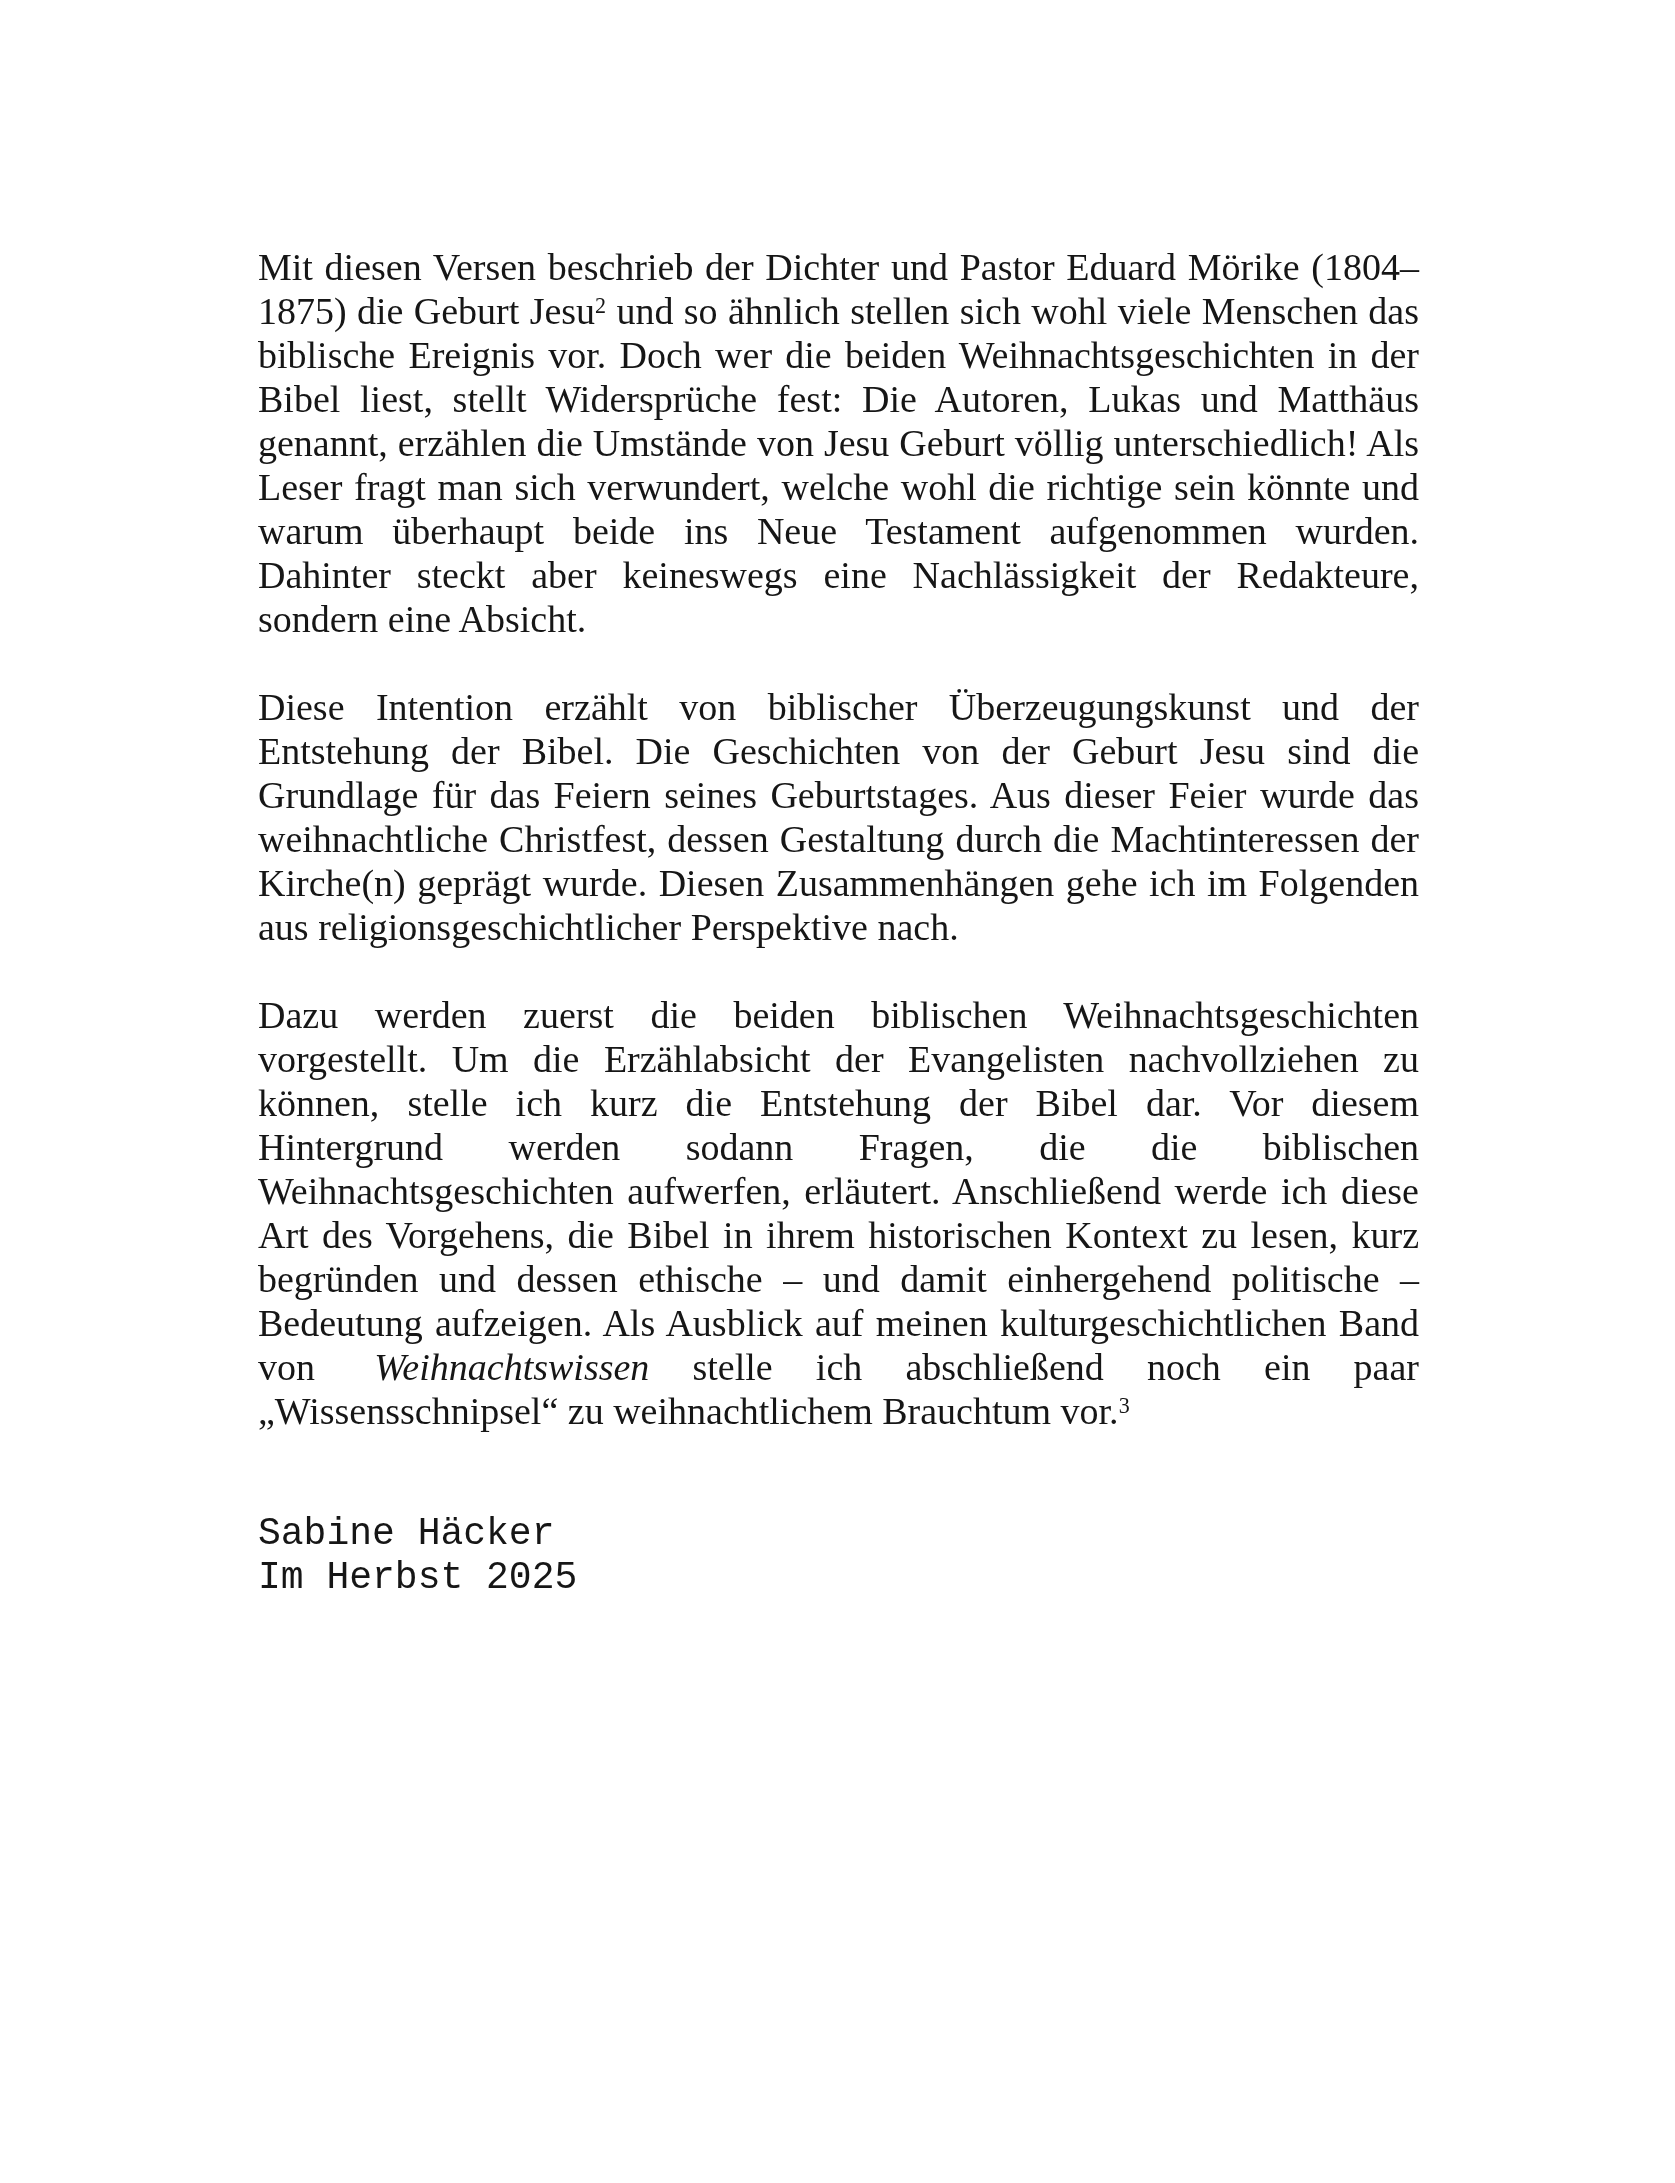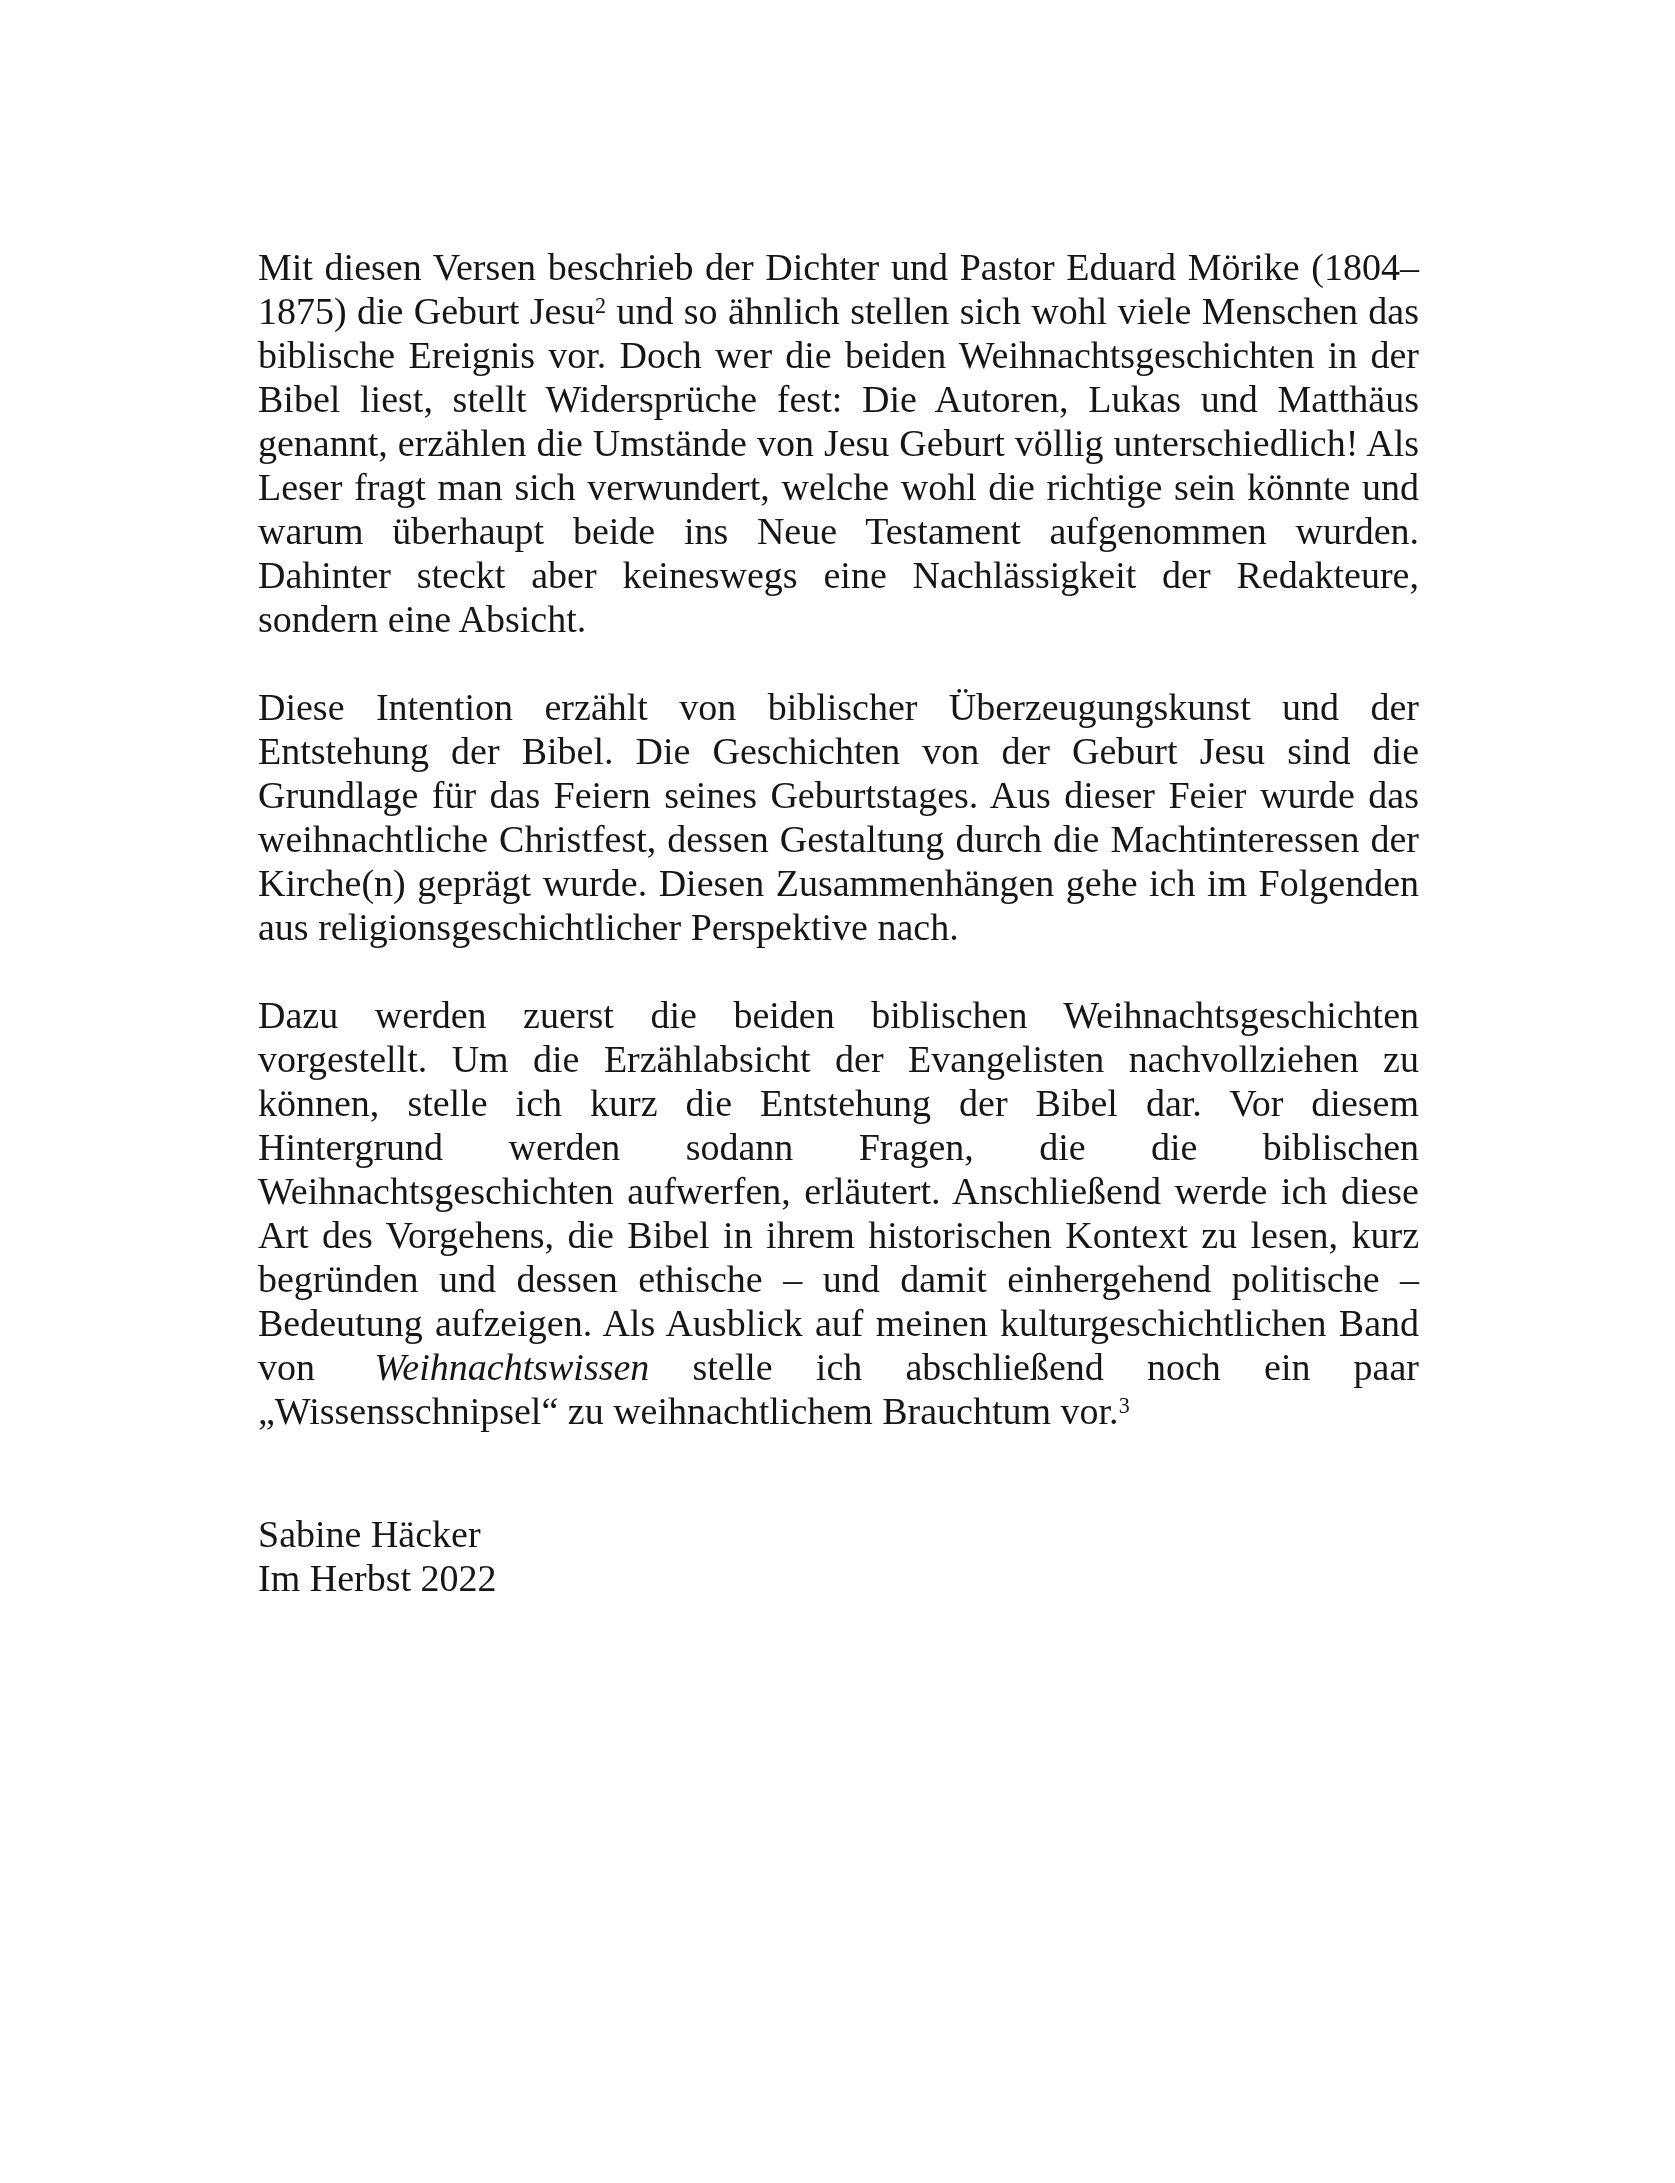--- a/index.html
+++ b/index.html
@@ -37,20 +37,21 @@
     position: relative;
     top: -0.48em;
   }
   .book-title {
     font-style: italic;
     margin-left: 16px;
   }
   .signature {
     margin-top: 79px;
     text-align: left;
+    font-family: Liberation Mono, monospace;
   }
   .sig-line {
     margin: 0;
     text-align: left;
   }
 </style>
 </head>
 <body>
 
 <div class="page">
@@ -58,19 +59,19 @@
   <main class="text-block">
 
     <p class="para"><span>Mit diesen Versen beschrieb der Dichter und Pastor Eduard Mörike (1804–1875) die Geburt Jesu</span><sup class="fnref">2</sup><span> und so ähnlich stellen sich wohl viele Menschen das biblische Ereignis vor. Doch wer die beiden Weihnachtsgeschichten in der Bibel liest, stellt Widersprüche fest: Die Autoren, Lukas und Matthäus genannt, erzählen die Umstände von Jesu Geburt völlig unterschiedlich! Als Leser fragt man sich verwundert, welche wohl die richtige sein könnte und warum überhaupt beide ins Neue Testament aufgenommen wurden. Dahinter steckt aber keineswegs eine Nachlässigkeit der Redakteure, sondern eine Absicht.</span></p>
 
     <p class="para"><span>Diese Intention erzählt von biblischer Überzeugungskunst und der Entstehung der Bibel. Die Geschichten von der Geburt Jesu sind die Grundlage für das Feiern seines Geburtstages. Aus dieser Feier wurde das weihnachtliche Christfest, dessen Gestaltung durch die Machtinteressen der Kirche(n) geprägt wurde. Diesen Zusammenhängen gehe ich im Folgenden aus religionsgeschichtlicher Perspektive nach.</span></p>
 
     <p class="para"><span>Dazu werden zuerst die beiden biblischen Weihnachtsgeschichten vorgestellt. Um die Erzählabsicht der Evangelisten nachvollziehen zu können, stelle ich kurz die Entstehung der Bibel dar. Vor diesem Hintergrund werden sodann Fragen, die die biblischen Weihnachtsgeschichten aufwerfen, erläutert. Anschließend werde ich diese Art des Vorgehens, die Bibel in ihrem historischen Kontext zu lesen, kurz begründen und dessen ethische – und damit einhergehend politische – Bedeutung aufzeigen. Als Ausblick auf meinen kulturgeschichtlichen Band von </span><em class="book-title">Weihnachtswissen</em><span> stelle ich abschließend noch ein paar „Wissensschnipsel“ zu weihnachtlichem Brauchtum vor.</span><sup class="fnref">3</sup></p>
 
     <div class="signature">
       <p class="sig-line">Sabine Häcker</p>
-      <p class="sig-line">Im Herbst 2022</p>
+      <p class="sig-line">Im Herbst 2025</p>
     </div>
 
   </main>
 
 </div>
 
 
 </body></html>

